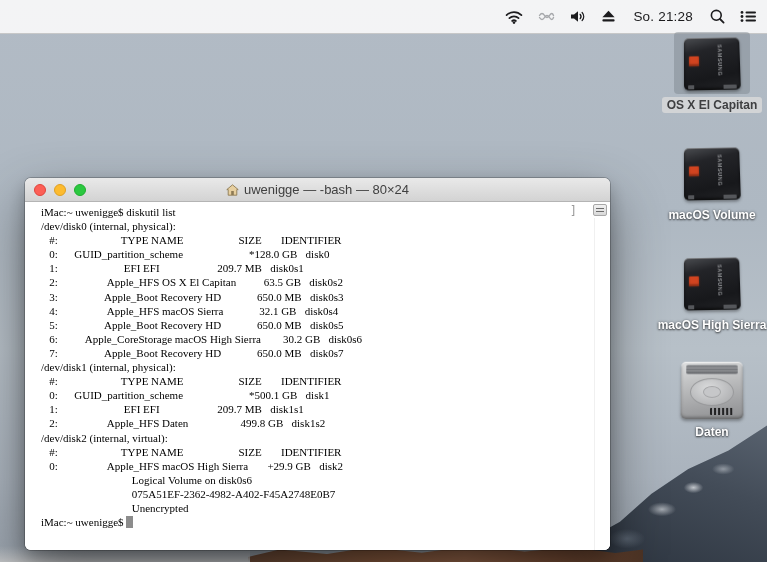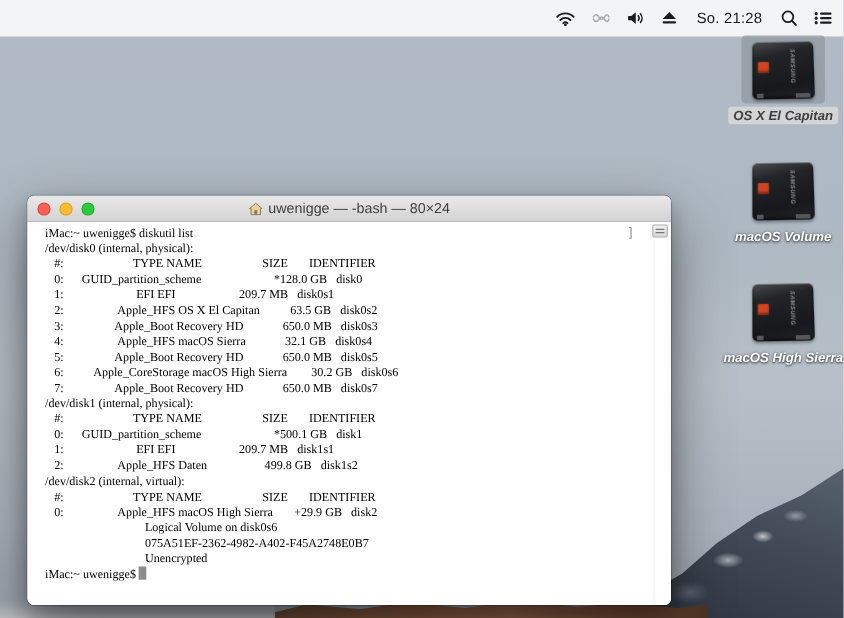--- a/index.html
+++ b/index.html
@@ -75,21 +75,21 @@
   .split-btn{
     position:absolute;top:2px;right:3px;width:14px;height:12px;
     background:linear-gradient(#f2f2f2,#d8d8d8);
     border:1px solid #a8a8a8;border-radius:2px;box-sizing:border-box;
     display:flex;flex-direction:column;justify-content:center;gap:2px;align-items:center;
   }
   .split-btn i{display:block;width:8px;height:1px;background:#6b6b6b;}
   .scroll-gutter{position:absolute;top:16px;right:0;bottom:0;width:15px;background:#fff;border-left:1px solid #f0f0f0;}
   
   .icons-col{position:absolute;left:660px;top:32px;width:104px;display:flex;flex-direction:column;align-items:center;}
-  .desk-icon{display:flex;flex-direction:column;align-items:center;cursor:default;font-style:italic;}
+  .desk-icon{display:flex;flex-direction:column;align-items:center;cursor:default;}
   .desk-icon:nth-child(2){margin-top:29px;}
   .desk-icon:nth-child(3){margin-top:29px;}
   .desk-icon:nth-child(4){margin-top:26px;}
   .icon-plate{width:76px;height:62px;border-radius:4px;display:flex;align-items:center;justify-content:center;}
   .desk-icon.selected .icon-plate{background:rgba(122,130,139,.45);}
   .icon-label{
     margin-top:3px;font-size:12px;font-weight:600;color:#fff;white-space:nowrap;
     text-shadow:0 1px 2px rgba(0,0,0,.65),0 0 3px rgba(0,0,0,.4);
     padding:1px 5px;border-radius:3px;
   }
@@ -212,20 +212,30 @@
     <div class="desk-icon">
       <div class="icon-plate">
         <div class="art-ssd">
           <div class="ssd-led"></div>
           <div class="ssd-brand">SAMSUNG</div>
           <div class="ssd-pins"></div>
         </div>
       </div>
       <div class="icon-label">macOS High Sierra</div>
     </div>
+    <div class="desk-icon">
+      <div class="icon-plate">
+        <div class="art-hdd">
+          <div class="hdd-label"></div>
+          <div class="hdd-platter"></div>
+          <div class="hdd-grille"></div>
+        </div>
+      </div>
+      <div class="icon-label">Daten</div>
+    </div>
   </div>
 
 <div class="terminal">
   <div class="titlebar">
     <div class="traffic">
       <div class="tl red"></div>
       <div class="tl yellow"></div>
       <div class="tl green"></div>
     </div>
     <div class="title-wrap">

